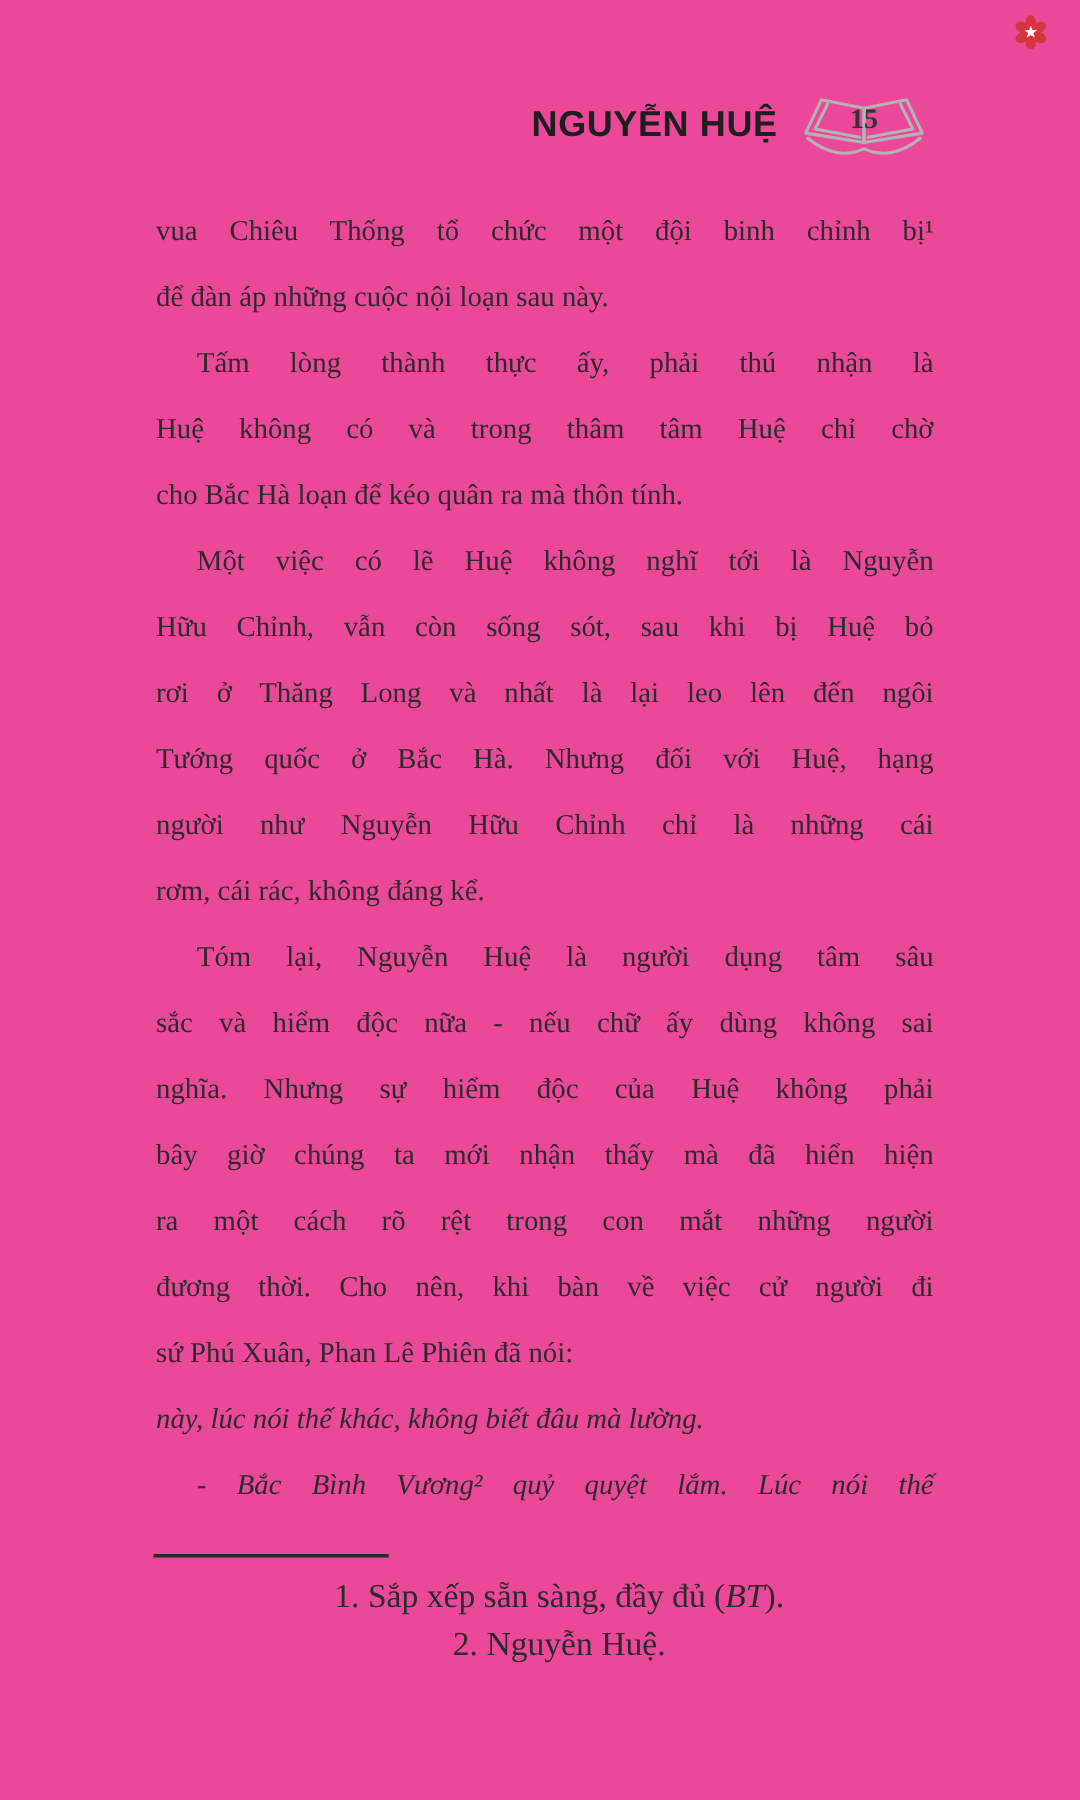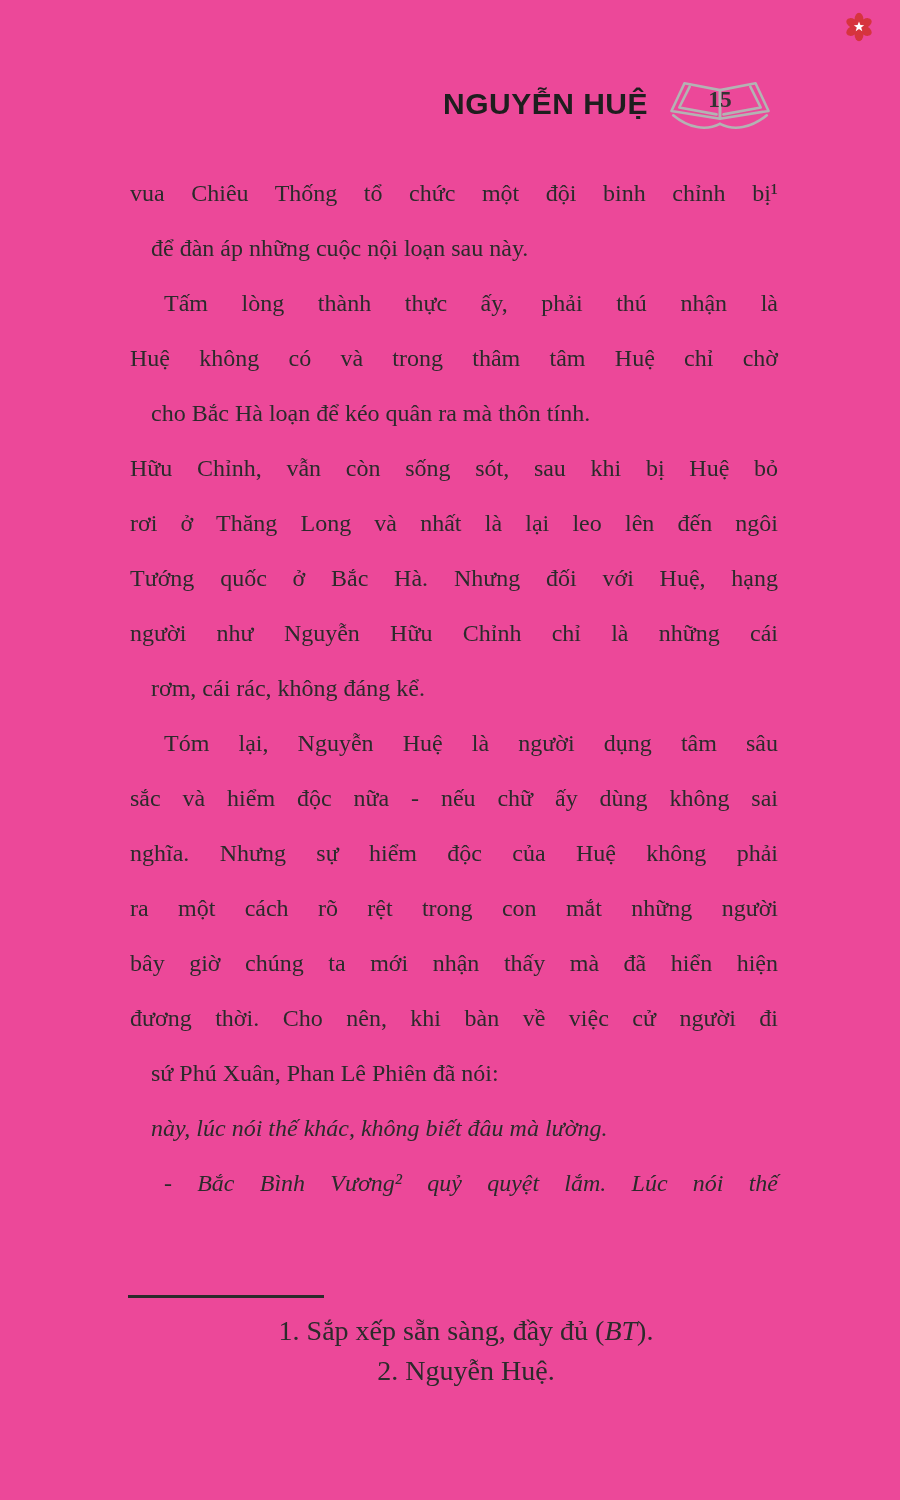--- a/index.html
+++ b/index.html
@@ -61,21 +61,21 @@
     font-size: 24px;
     line-height: 55px;
   }
   .para { margin: 0; }
   .para.italic { font-style: italic; }
   .line {
     text-align: justify;
     text-align-last: justify;
     white-space: normal;
   }
-  .line.last { text-align-last: left; margin-left: 21px; }
+  .line.last { text-align-last: left; }
   .line.first-indent { text-indent: 34px; }
   .footnote-divider {
     position: absolute;
     left: 128px;
     top: 1295px;
     width: 196px;
     height: 3px;
     background: #2b2b2b;
   }
   .footnotes {
@@ -129,32 +129,33 @@
       <div class="para">
         <div class="line">vua Chiêu Thống tổ chức một đội binh chỉnh bị¹</div>
         <div class="line last">để đàn áp những cuộc nội loạn sau này.</div>
       </div>
       <div class="para">
         <div class="line first-indent">Tấm lòng thành thực ấy, phải thú nhận là</div>
         <div class="line">Huệ không có và trong thâm tâm Huệ chỉ chờ</div>
         <div class="line last">cho Bắc Hà loạn để kéo quân ra mà thôn tính.</div>
       </div>
       <div class="para">
+        <div class="line first-indent">Một việc có lẽ Huệ không nghĩ tới là Nguyễn</div>
         <div class="line">Hữu Chỉnh, vẫn còn sống sót, sau khi bị Huệ bỏ</div>
         <div class="line">rơi ở Thăng Long và nhất là lại leo lên đến ngôi</div>
         <div class="line">Tướng quốc ở Bắc Hà. Nhưng đối với Huệ, hạng</div>
         <div class="line">người như Nguyễn Hữu Chỉnh chỉ là những cái</div>
         <div class="line last">rơm, cái rác, không đáng kể.</div>
       </div>
       <div class="para">
         <div class="line first-indent">Tóm lại, Nguyễn Huệ là người dụng tâm sâu</div>
         <div class="line">sắc và hiểm độc nữa - nếu chữ ấy dùng không sai</div>
         <div class="line">nghĩa. Nhưng sự hiểm độc của Huệ không phải</div>
+        <div class="line">bây giờ chúng ta mới nhận thấy mà đã hiển hiện</div>
         <div class="line">ra một cách rõ rệt trong con mắt những người</div>
-        <div class="line">bây giờ chúng ta mới nhận thấy mà đã hiển hiện</div>
         <div class="line">đương thời. Cho nên, khi bàn về việc cử người đi</div>
         <div class="line last">sứ Phú Xuân, Phan Lê Phiên đã nói:</div>
       </div>
       <div class="para italic">
         <div class="line last">này, lúc nói thế khác, không biết đâu mà lường.</div>
         <div class="line first-indent">- Bắc Bình Vương² quỷ quyệt lắm. Lúc nói thế</div>
       </div>
     </div>
 
   <div class="footnote-divider"></div>

